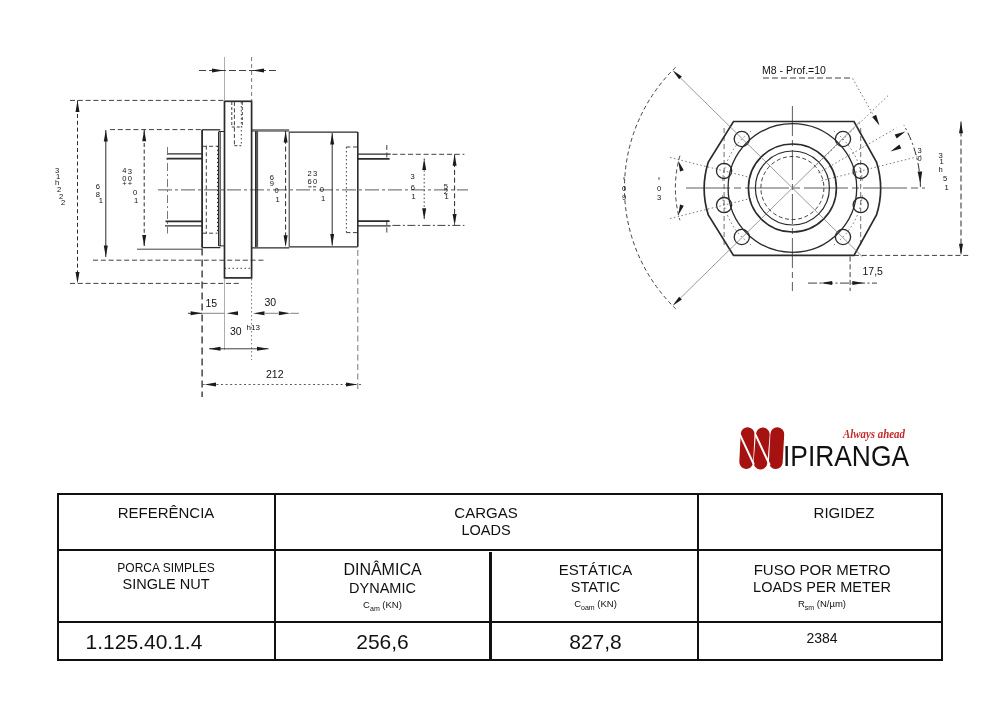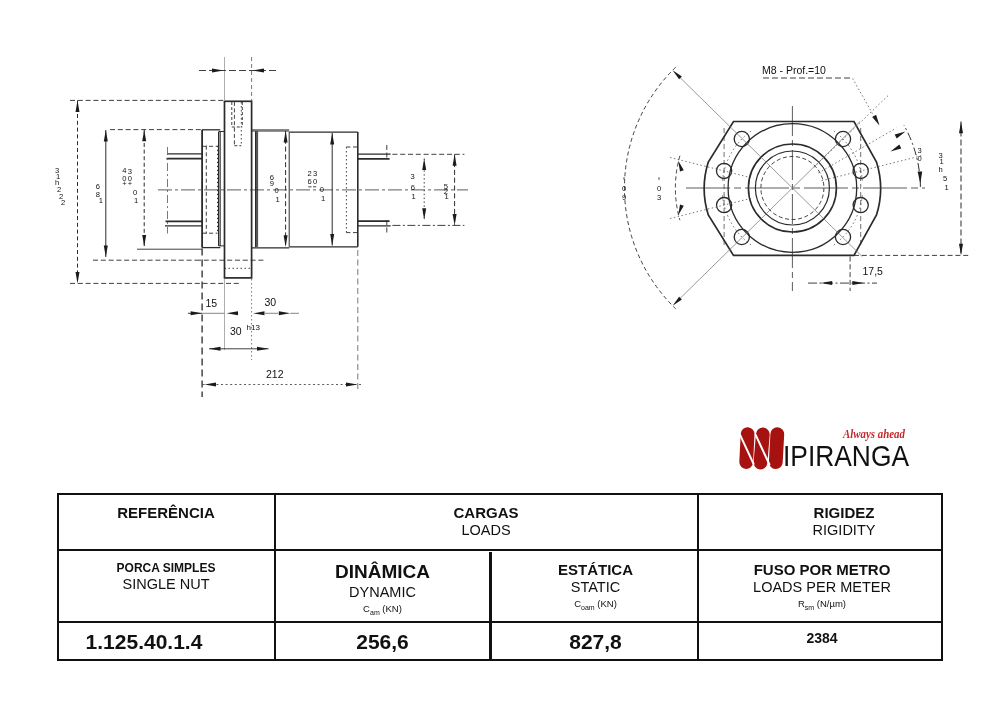--- a/index.html
+++ b/index.html
@@ -1,18 +1,18 @@
 <!DOCTYPE html>
 <html><head><meta charset="utf-8">
 <style>
 html,body{margin:0;padding:0;background:#fff;}
 #page{position:relative;width:1000px;height:707px;background:#ffffff;font-family:"Liberation Sans",sans-serif;overflow:hidden;}
 svg text{font-family:"Liberation Sans",sans-serif;}
 .cell{position:absolute;box-sizing:border-box;text-align:center;color:#111;}
-.b{font-weight:bold;}
+.b{font-weight:normal;}
 </style></head><body>
 <div id="page">
 
 <svg width="1000" height="707" viewBox="0 0 1000 707" style="position:absolute;left:0;top:0">
 <g stroke="#2b2b2b" fill="none" stroke-width="1.1">
 
 <line x1="158.0" y1="189.9" x2="468.0" y2="189.9" stroke-width="0.9" stroke-dasharray="14 3 3 3" stroke="#4a4a4a"></line>
 
 <line x1="167.5" y1="153.9" x2="202.1" y2="153.9" stroke-width="1.2"></line>
 <line x1="166.5" y1="158.6" x2="202.1" y2="158.6" stroke-width="1.8"></line>
@@ -279,30 +279,29 @@
         <div class="b" style="font-size:15px;">REFERÊNCIA</div>
       </div>
 
 <div class="cell" style="left:216px;width:422px;top:9px;">
         <div class="b" style="font-size:15px;">CARGAS</div>
         <div style="font-size:14.5px;margin-top:1px;">LOADS</div>
       </div>
 
 <div class="cell" style="left:640px;width:246px;top:9px;padding-left:44px;">
         <div class="b" style="font-size:15px;">RIGIDEZ</div>
-        <div style="font-size:14.5px;margin-top:1px;">RIGIDITY</div>
       </div>
 
 <div class="cell" style="left:0;width:214px;top:66px;">
         <div class="b" style="font-size:12px;">PORCA SIMPLES</div>
         <div style="font-size:14.5px;margin-top:1px;">SINGLE NUT</div>
       </div>
 
 <div class="cell" style="left:217px;width:213px;top:66px;">
-        <div class="b" style="font-size:19px;">DINÂMICA</div>
+        <div class="b" style="font-size:16px;">DINÂMICA</div>
         <div style="font-size:14.5px;margin-top:1px;">DYNAMIC</div>
         <div style="font-size:9.5px;margin-top:3px;">C<sub style="font-size:7px;">am</sub> (KN)</div>
       </div>
 
 <div class="cell" style="left:433px;width:207px;top:66px;">
         <div class="b" style="font-size:15px;">ESTÁTICA</div>
         <div style="font-size:14.5px;margin-top:1px;">STATIC</div>
         <div style="font-size:9.5px;margin-top:3px;">C<sub style="font-size:7px;">oam</sub> (KN)</div>
       </div>
 

